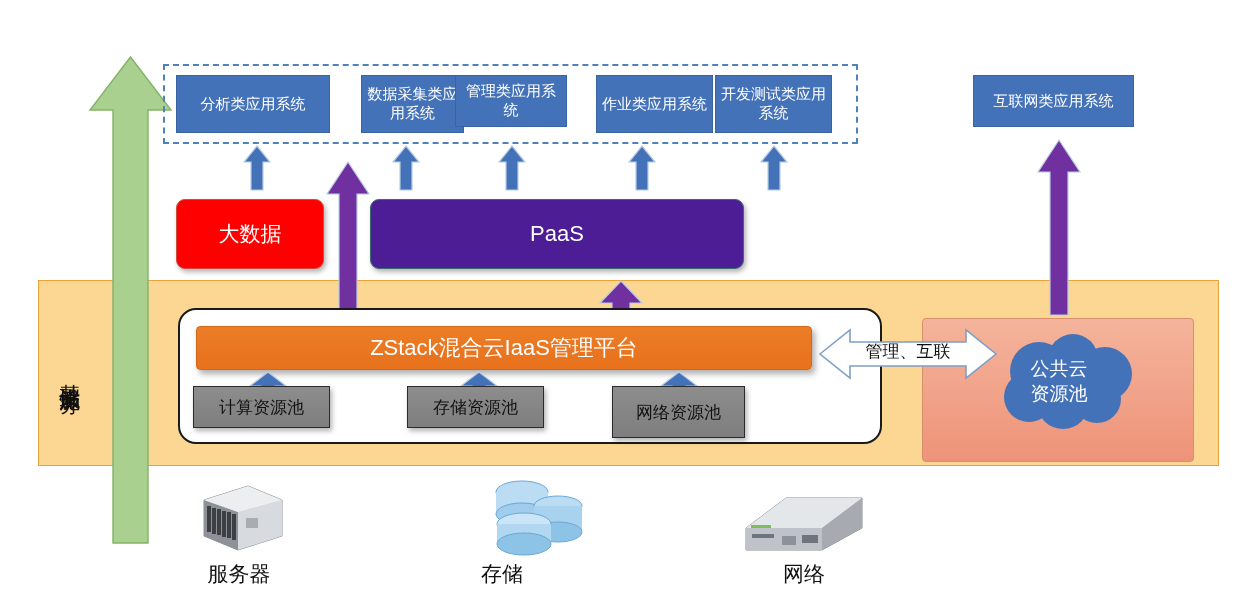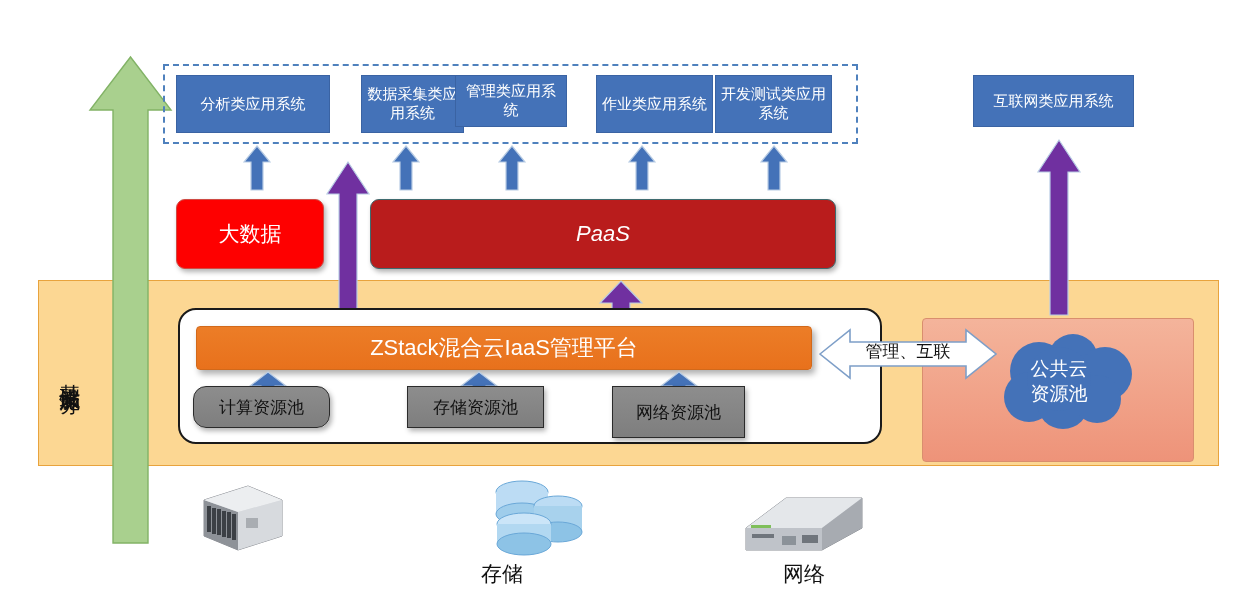--- a/index.html
+++ b/index.html
@@ -31,24 +31,24 @@
 
   
   .blue-up{width:28px;height:46px;}
   .blue-up2{width:38px;height:26px;}
 
   
   .bigdata{left:176px;top:199px;width:148px;height:70px;background:#fe0000;
       border:1px solid #cf4a43;border-radius:9px;color:#fff;font-size:21px;
       display:flex;align-items:center;justify-content:center;
       box-shadow:2px 3px 5px rgba(0,0,0,.30);}
-  .paas{left:370px;top:199px;width:466px;height:70px;background:#b91c1c;
+  .paas{left:370px;top:199px;width:374px;height:70px;background:#4c1d95;
       border:1px solid #3f6b6f;border-radius:9px;color:#fff;font-size:22px;
       display:flex;align-items:center;justify-content:center;
-      box-shadow:2px 3px 5px rgba(0,0,0,.30);font-style:italic;}
+      box-shadow:2px 3px 5px rgba(0,0,0,.30);}
 
   
   .iaas-card{left:178px;top:308px;width:704px;height:136px;background:#fff;
       border:2px solid #1a1a1a;border-radius:18px;}
   .iaas-bar{left:196px;top:326px;width:616px;height:44px;
       background:linear-gradient(180deg,#ec7d27 0%,#e8711c 100%);
       border:1px solid #d2691a;border-radius:4px;color:#fff;font-size:22px;
       display:flex;align-items:center;justify-content:center;
       box-shadow:3px 4px 6px rgba(0,0,0,.32);}
   .graybox{background:linear-gradient(180deg,#8d8d8d 0%,#7e7e7e 100%);
@@ -173,21 +173,21 @@
     <svg class="blue-up2" viewBox="0 0 38 26">
         <polygon points="19,1 37,15 26,15 26,25 12,25 12,15 1,15" fill="#4472b8" stroke="#b8cce4" stroke-width="1.2"></polygon>
       </svg>
   </div>
   <div class="abs" style="left:660px;top:371px;">
     <svg class="blue-up2" viewBox="0 0 38 26">
         <polygon points="19,1 37,15 26,15 26,25 12,25 12,15 1,15" fill="#4472b8" stroke="#b8cce4" stroke-width="1.2"></polygon>
       </svg>
   </div>
 
-  <div class="abs graybox" style="left:193px;top:386px;width:137px;height:42px;border-radius:13px;">
+  <div class="abs graybox" style="left:193px;top:386px;width:137px;height:42px;">
     <span>计算资源池</span>
   </div>
   <div class="abs graybox" style="left:407px;top:386px;width:137px;height:42px;">
     <span>存储资源池</span>
   </div>
   <div class="abs graybox" style="left:612px;top:386px;width:133px;height:52px;">
     <span>网络资源池</span>
   </div>
 
   <div class="abs cloudzone">
@@ -227,20 +227,21 @@
         <rect x="17" y="24" width="4" height="26"></rect>
           <rect x="22" y="26" width="4" height="26"></rect>
         <rect x="27" y="27" width="4" height="26"></rect>
           <rect x="32" y="29" width="4" height="26"></rect>
         <rect x="37" y="30" width="4" height="26"></rect>
           <rect x="42" y="32" width="4" height="26"></rect>
       </g>
       <rect x="56" y="36" width="12" height="10" fill="#a9adb2"></rect>
     </svg>
   </div>
+  <div class="abs hwlabel" style="left:180px;top:560px;width:118px;">服务器</div>
 
   <div class="abs" style="left:488px;top:480px;">
     <svg width="100" height="76" viewBox="0 0 100 76">
       <g>
         <ellipse cx="34" cy="12" rx="26" ry="11" fill="#bcdcf4" stroke="#6aa8d8"></ellipse>
         <rect x="8" y="12" width="52" height="22" fill="#bcdcf4" stroke="none"></rect>
         <ellipse cx="34" cy="34" rx="26" ry="11" fill="#9fcdeb" stroke="#6aa8d8"></ellipse>
       </g>
       <g>
         <ellipse cx="70" cy="26" rx="24" ry="10" fill="#bcdcf4" stroke="#6aa8d8"></ellipse>

